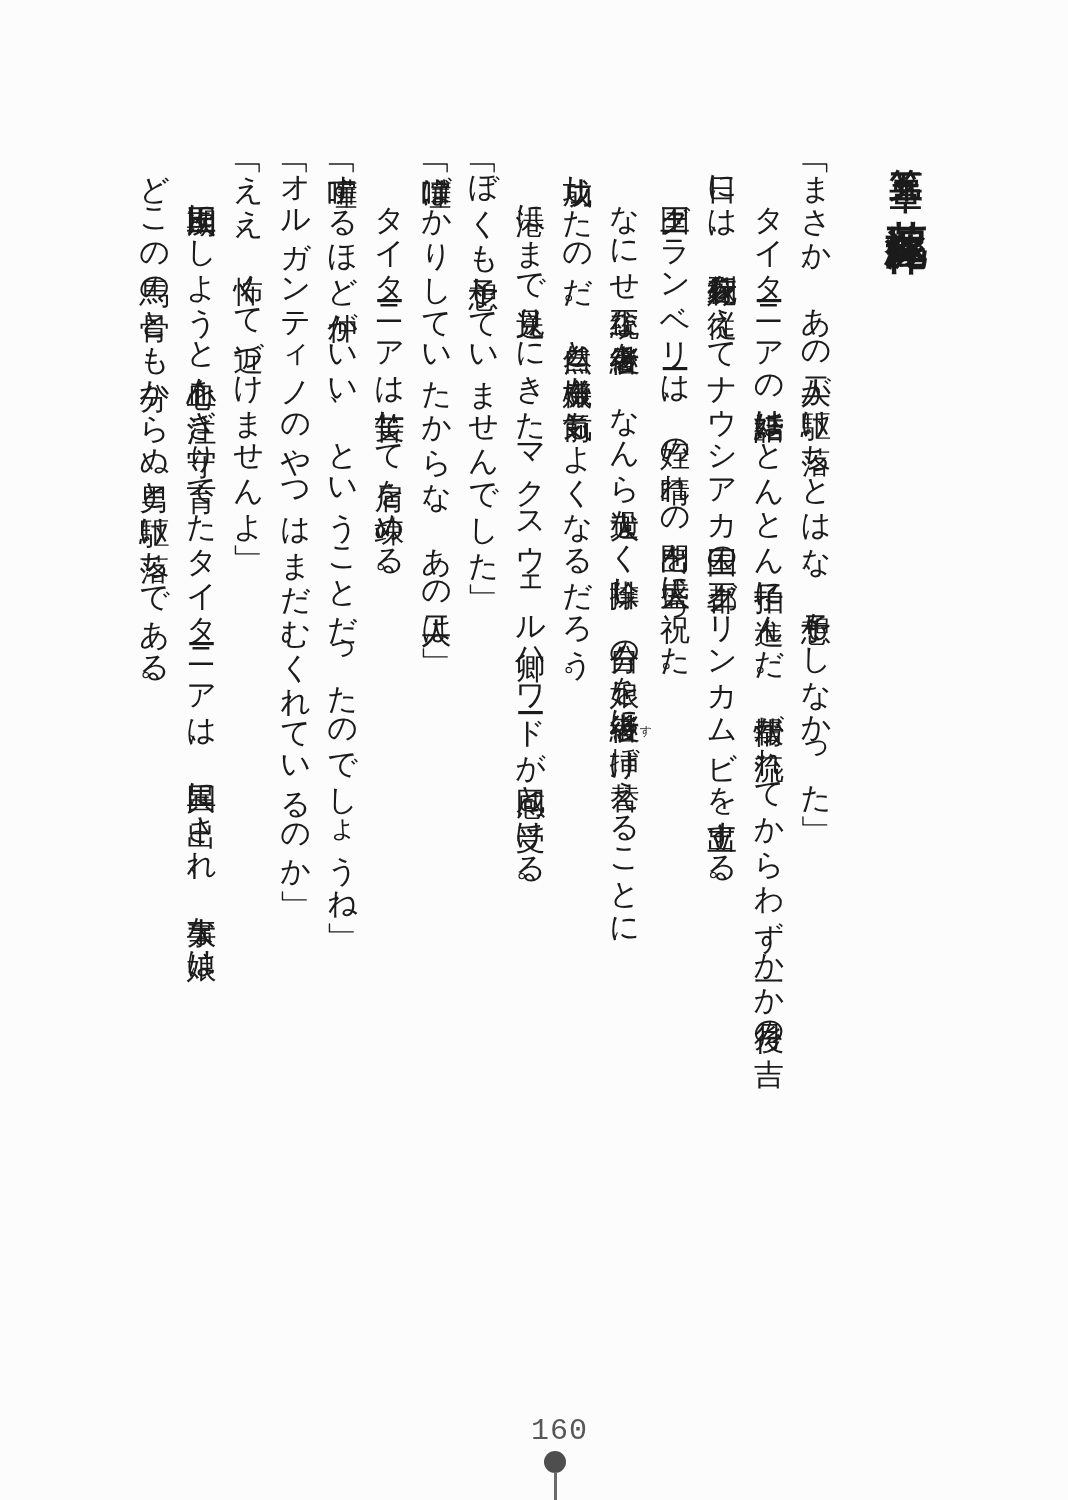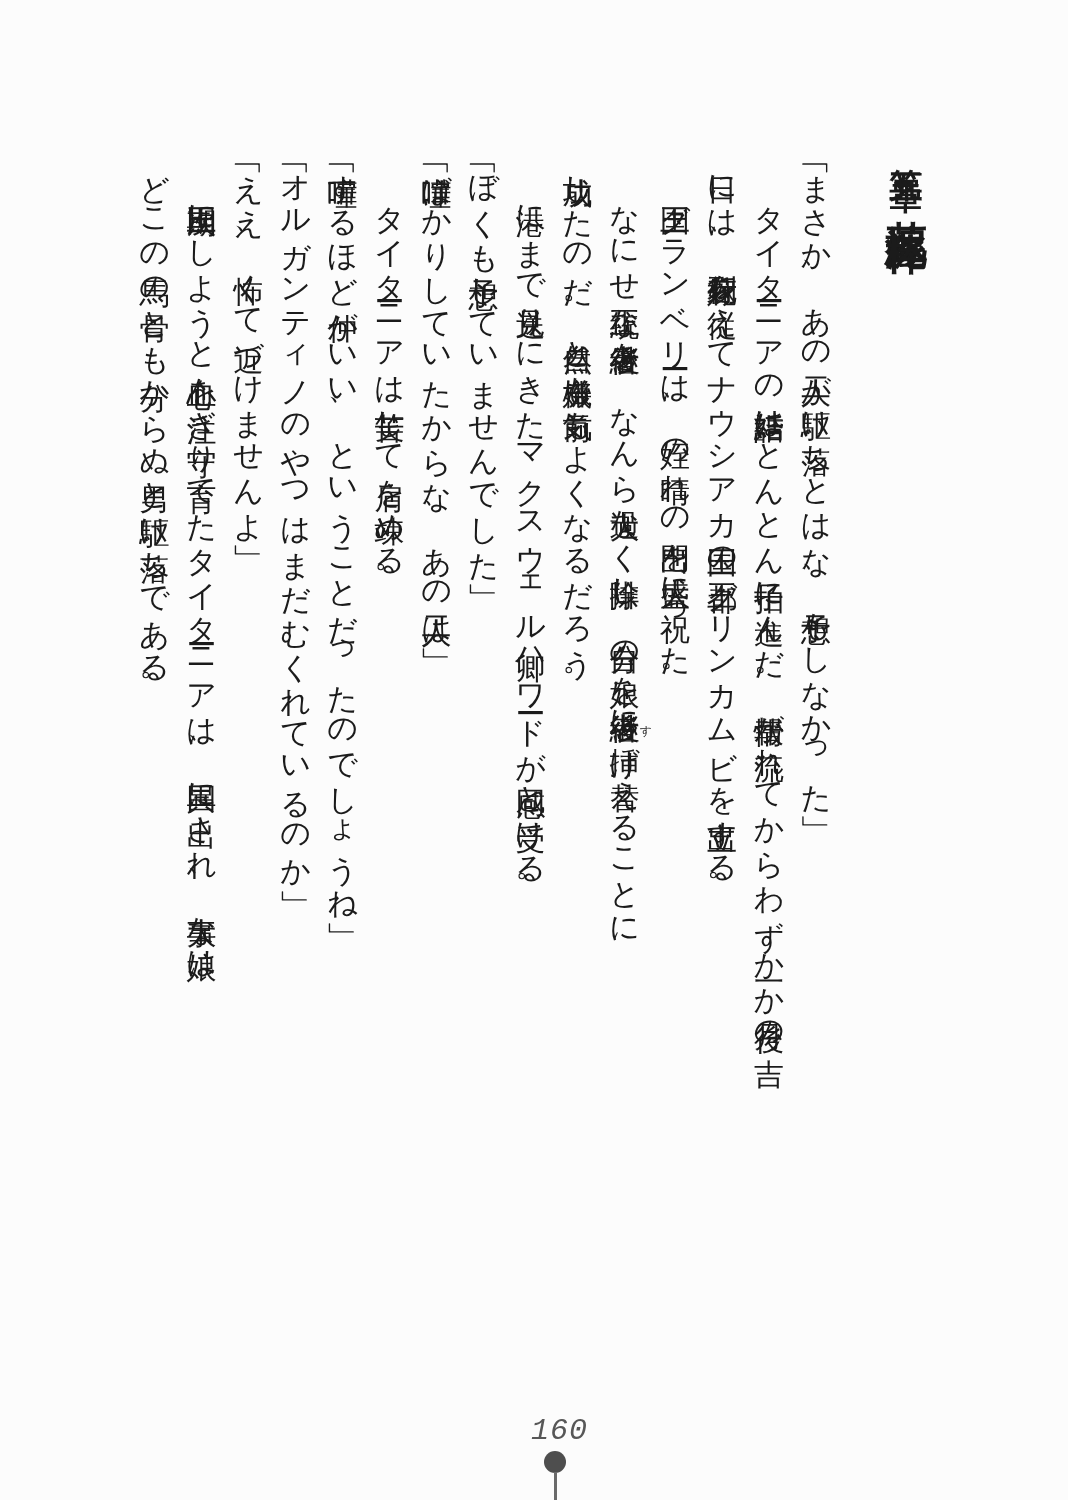--- a/index.html
+++ b/index.html
@@ -63,21 +63,20 @@
 
   
   .page-number {
     position: absolute;
     left: 531px;
     top: 1414px;
     font-family: "Liberation Mono", "DejaVu Sans Mono", monospace;
     font-size: 30px;
     color: var(--footer, #575757);
     letter-spacing: 1px;
-    font-style: italic;
   }
   .page-marker-dot {
     position: absolute;
     left: 544px;
     top: 1451px;
     width: 22px;
     height: 22px;
     border-radius: 50%;
     background: #4e4e4e;
   }

